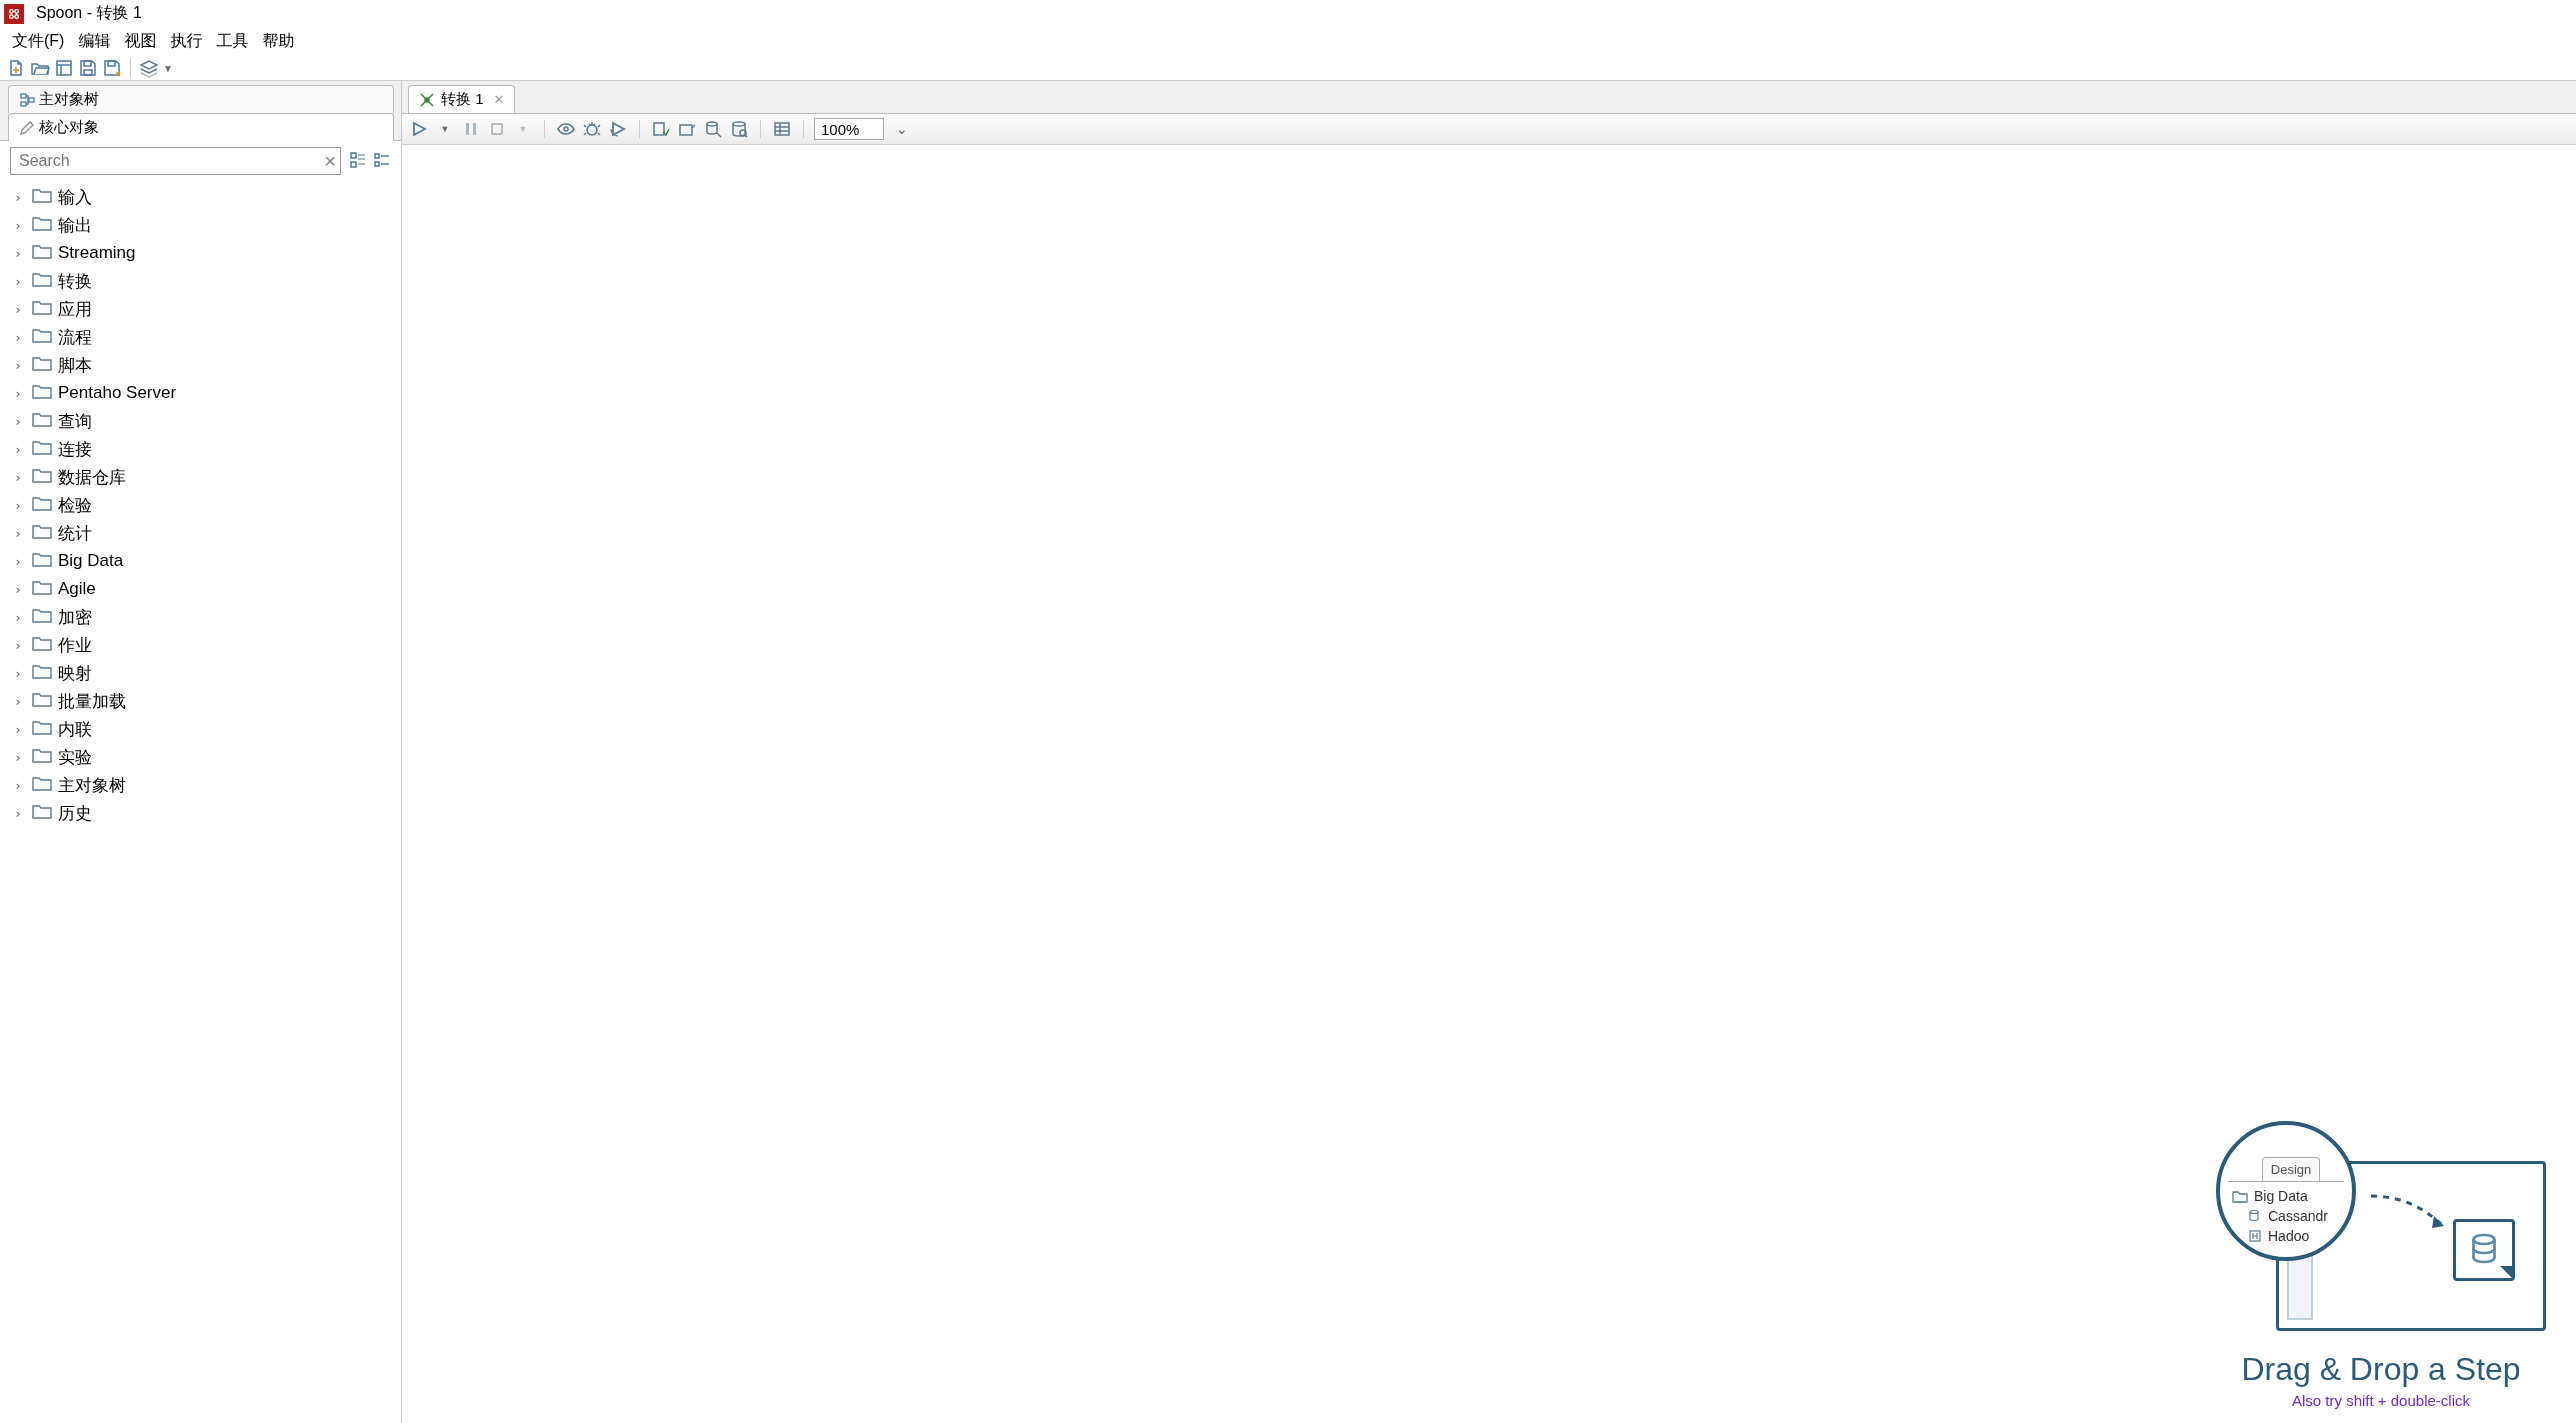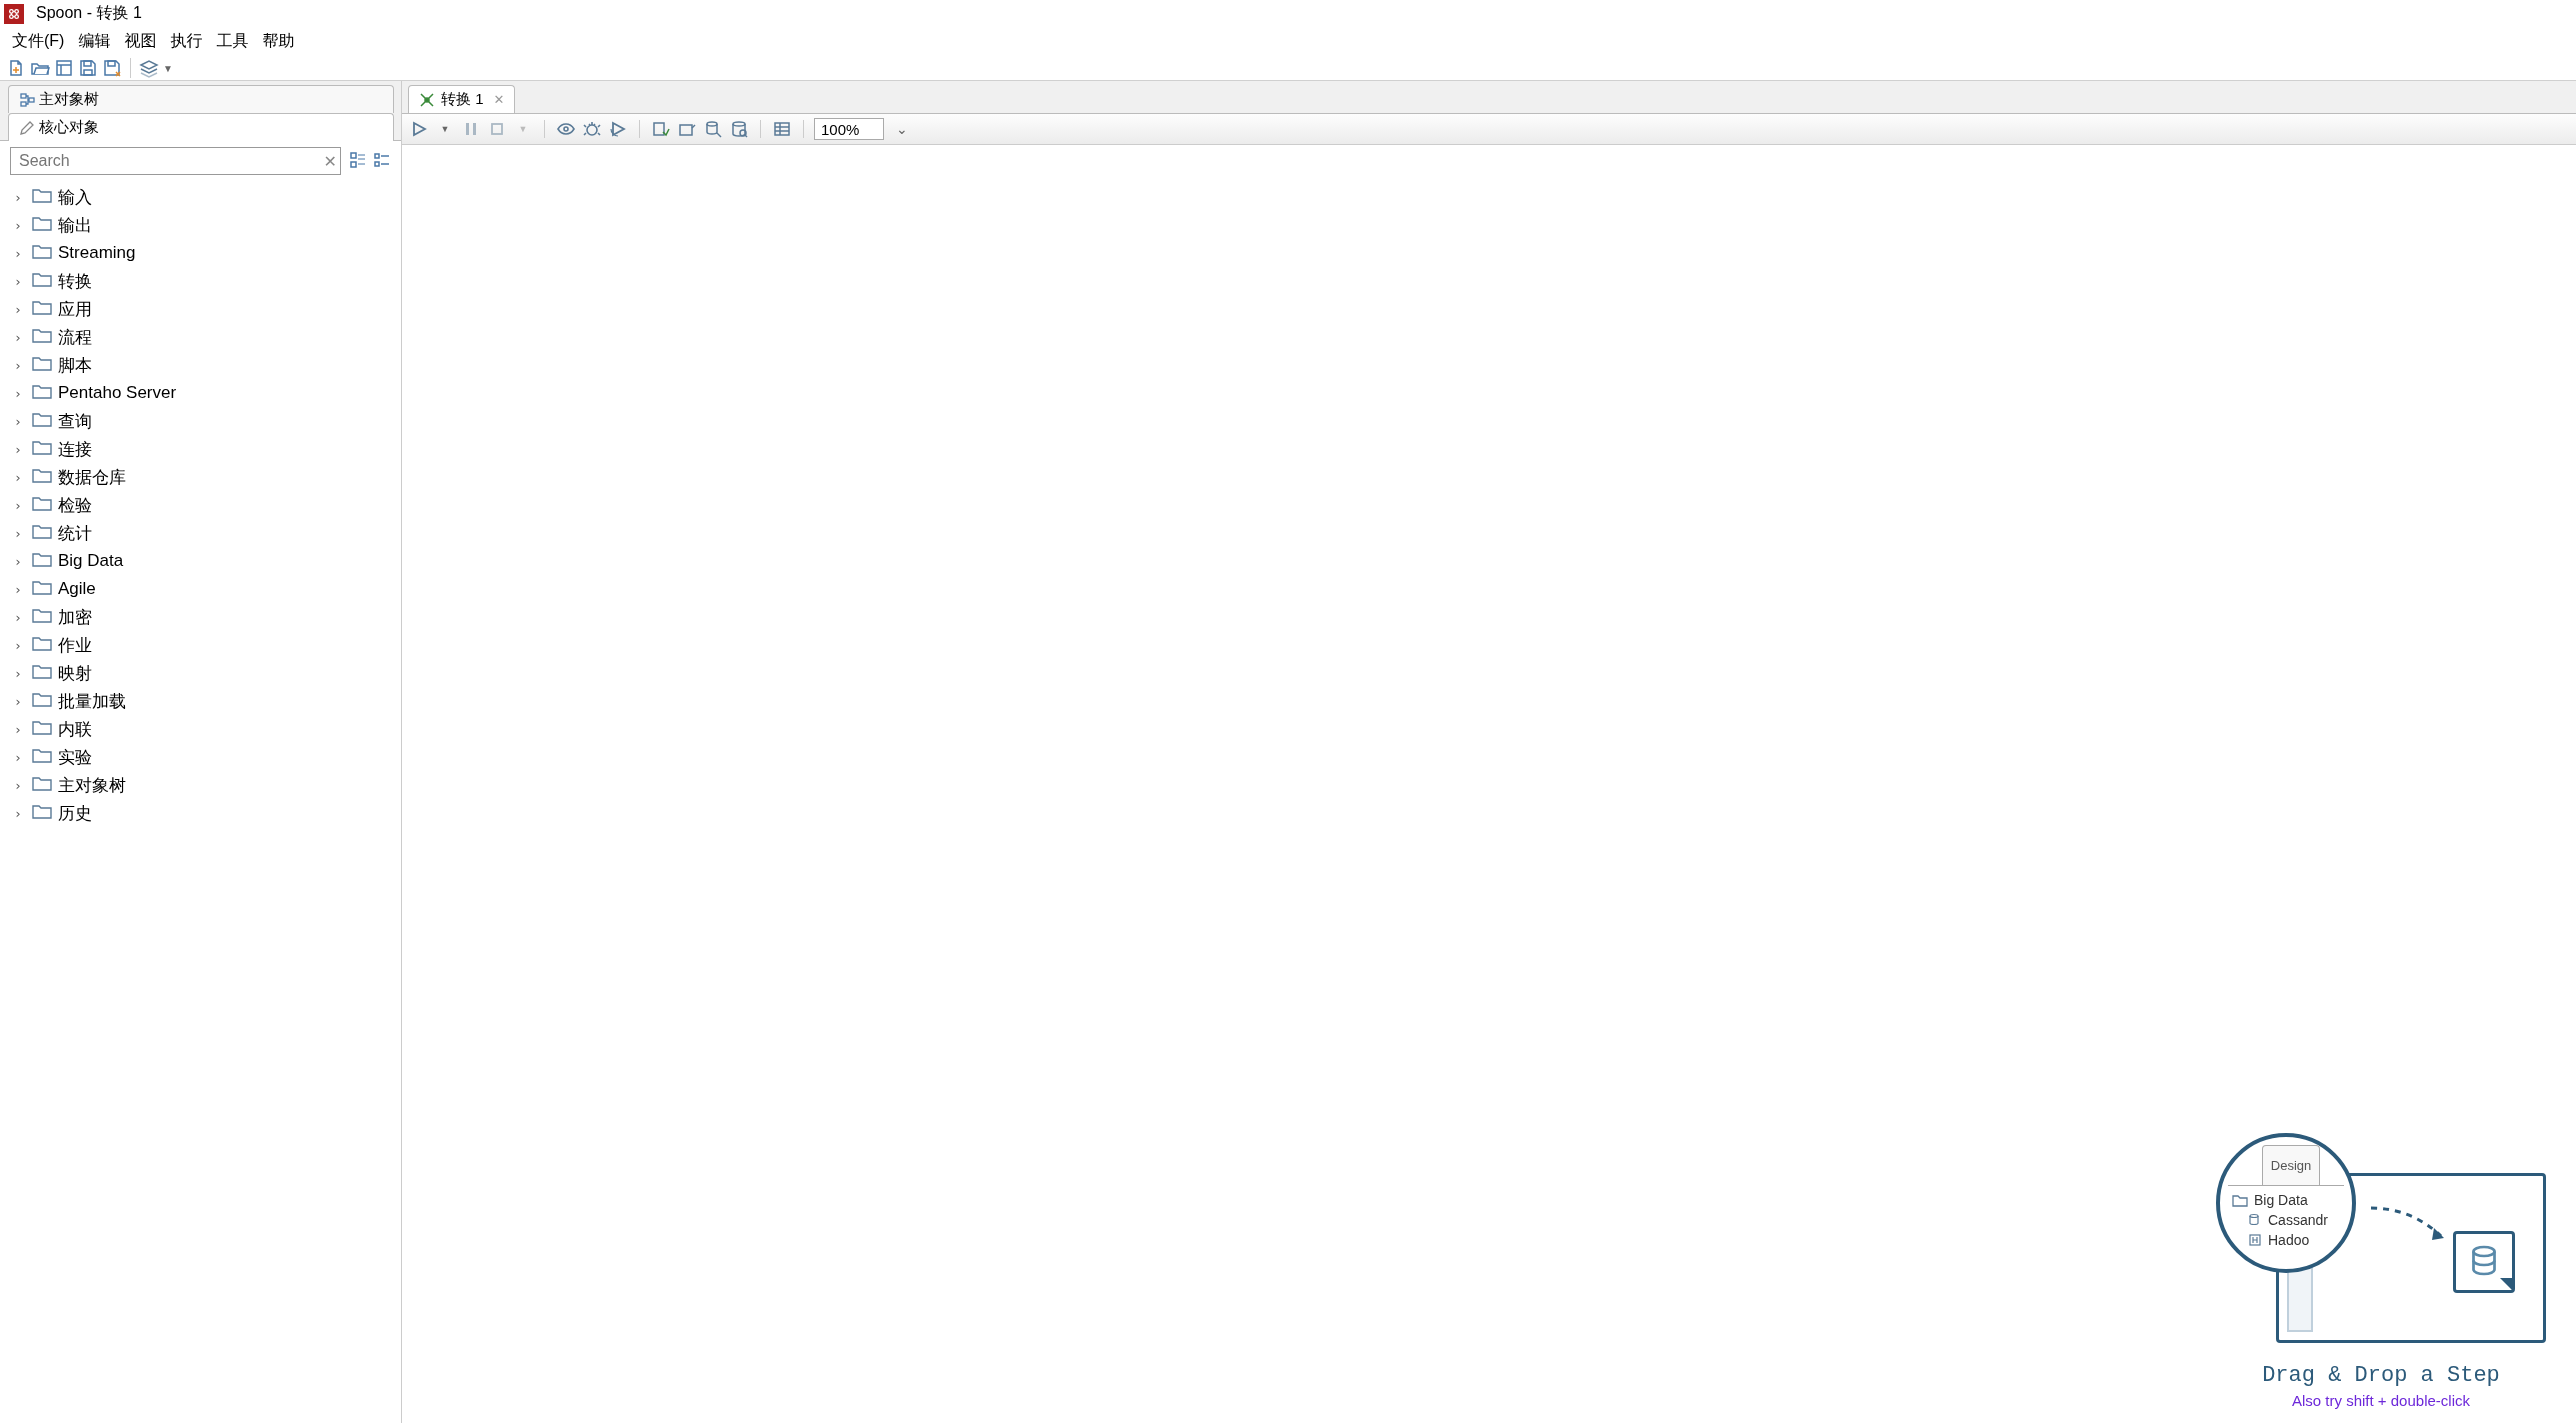--- a/index.html
+++ b/index.html
@@ -271,42 +271,42 @@
       border-radius: 50%;
       background: #fff;
       overflow: hidden;
       padding: 8px;
     }
     .hint-tab {
       display: inline-block;
       border: 1px solid #aaa;
       border-bottom: none;
       border-radius: 4px 4px 0 0;
-      padding: 12px 8px;
+      padding: 4px 8px;
       font-size: 13px;
       background: #f8f8f8;
       margin-left: 10px;
       color: #555;
+      margin-top: 24px;
     }
     .hint-list {
       border-top: 1px solid #aaa;
       padding-top: 4px;
     }
     .hint-row {
       display: flex;
       align-items: center;
       gap: 6px;
       font-size: 14px;
       padding: 2px 4px;
       color: #333;
     }
     .hint-title {
-      font-size: 22px;
+      font-size: 32px;
       font-weight: 400;
-      font-family: Liberation Mono, monospace;
     }
     .hint-sub {
       font-size: 15px;
       color: #6d28d9;
       margin-top: 4px;
     }
   </style>
 </head>
 <body>
 

